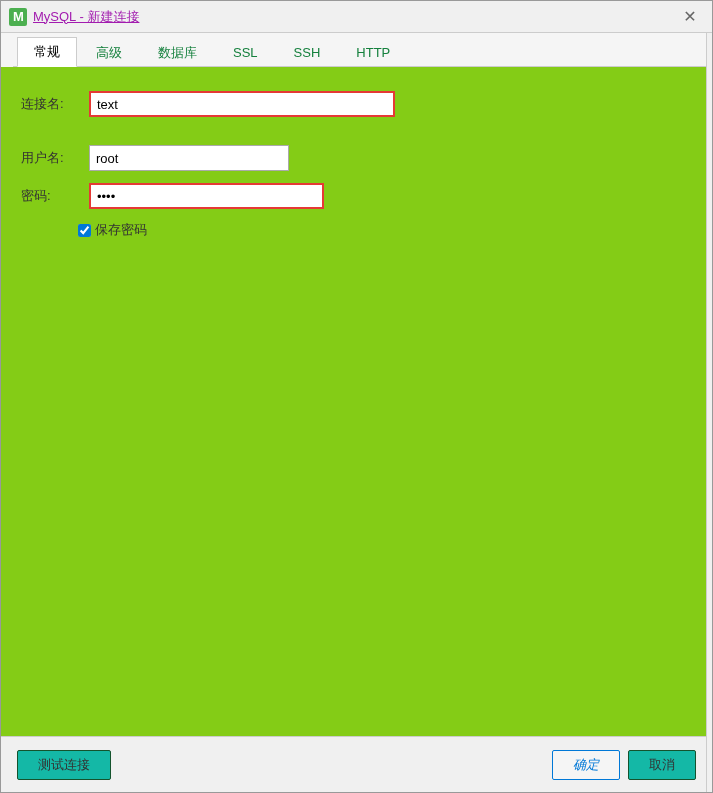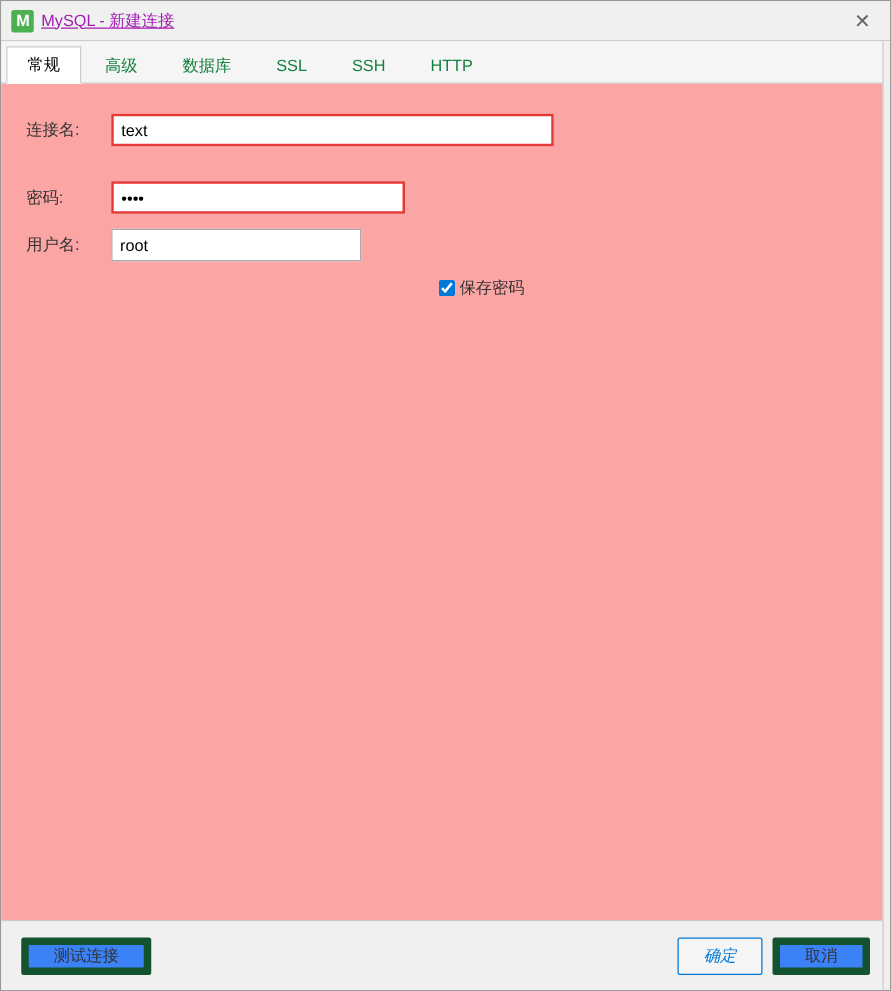--- a/index.html
+++ b/index.html
@@ -77,20 +77,21 @@
     }
 
     .tab-bar {
       background: #f5f5f5;
       border-bottom: 1px solid #ccc;
       display: flex;
       padding: 0;
       height: 34px;
       align-items: flex-end;
       padding-left: 4px;
+      margin-left: 12px;
     }
 
     .tab {
       padding: 6px 16px;
       cursor: pointer;
       border: 1px solid transparent;
       border-bottom: none;
       margin-right: 2px;
       background: transparent;
       color: #15803d;
@@ -103,21 +104,21 @@
 
     .tab.active {
       background: #fff;
       border: 1px solid #ccc;
       border-bottom: 1px solid #fff;
       color: #000;
     }
 
     .content-area {
       flex: 1;
-      background: #fca5a5;
+      background: #84cc16;
       padding: 24px 20px;
       display: flex;
       flex-direction: column;
       gap: 0;
     }
 
     .form-section {
       display: flex;
       flex-direction: column;
       gap: 0;
@@ -139,21 +140,21 @@
 
     .form-input {
       border: 1px solid #aaa;
       padding: 4px 6px;
       background: #fff;
       outline: none;
       height: 26px;
     }
 
     .input-connection-name {
-      width: 354px;
+      width: 306px;
       border: 2px solid #e53935;
     }
 
     .input-host {
       width: 374px;
     }
 
     .input-port {
       width: 80px;
     }
@@ -169,21 +170,20 @@
 
     .spacer {
       height: 16px;
     }
 
     .checkbox-row {
       display: flex;
       align-items: center;
       margin-left: 57px;
       gap: 4px;
-      justify-content: center;
     }
 
     .checkbox-row input[type="checkbox"] {
       margin: 0;
       width: 13px;
       height: 13px;
       accent-color: #0078d7;
     }
 
     .checkbox-label {
@@ -208,22 +208,22 @@
 
     .footer-right {
       display: flex;
       align-items: center;
       gap: 8px;
     }
 
     .btn {
       height: 30px;
       padding: 0 20px;
-      border: 6px solid #14532d;
-      background: #3b82f6;
+      border: 1px solid #14532d;
+      background: #14b8a6;
       cursor: pointer;
       font-size: 13px;
       color: #333;
       border-radius: 2px;
     }
 
     .btn-primary {
       background: #f5f5f5;
       border: 1px solid #0078d7;
       color: #0078d7;
@@ -284,27 +284,27 @@
       <div class="form-row">
         <label class="form-label">连接名:</label>
         <input class="form-input input-connection-name" type="text" value="text" style="">
       </div>
 
       <div class="spacer"></div>
 
 
 
       <div class="form-row">
+        <label class="form-label">用户名:</label>
+        <input class="form-input input-username" type="text" value="root" style="">
+      </div>
+
+      <div class="form-row">
         <label class="form-label">密码:</label>
         <input class="form-input input-password" type="password" value="test" style="">
-      </div>
-
-      <div class="form-row">
-        <label class="form-label">用户名:</label>
-        <input class="form-input input-username" type="text" value="root" style="">
       </div>
 
       <div class="checkbox-row">
         <input type="checkbox" checked="" id="save-password" style="">
         <label class="checkbox-label" for="save-password">保存密码</label>
       </div>
 
     </div>
   </div>
 

